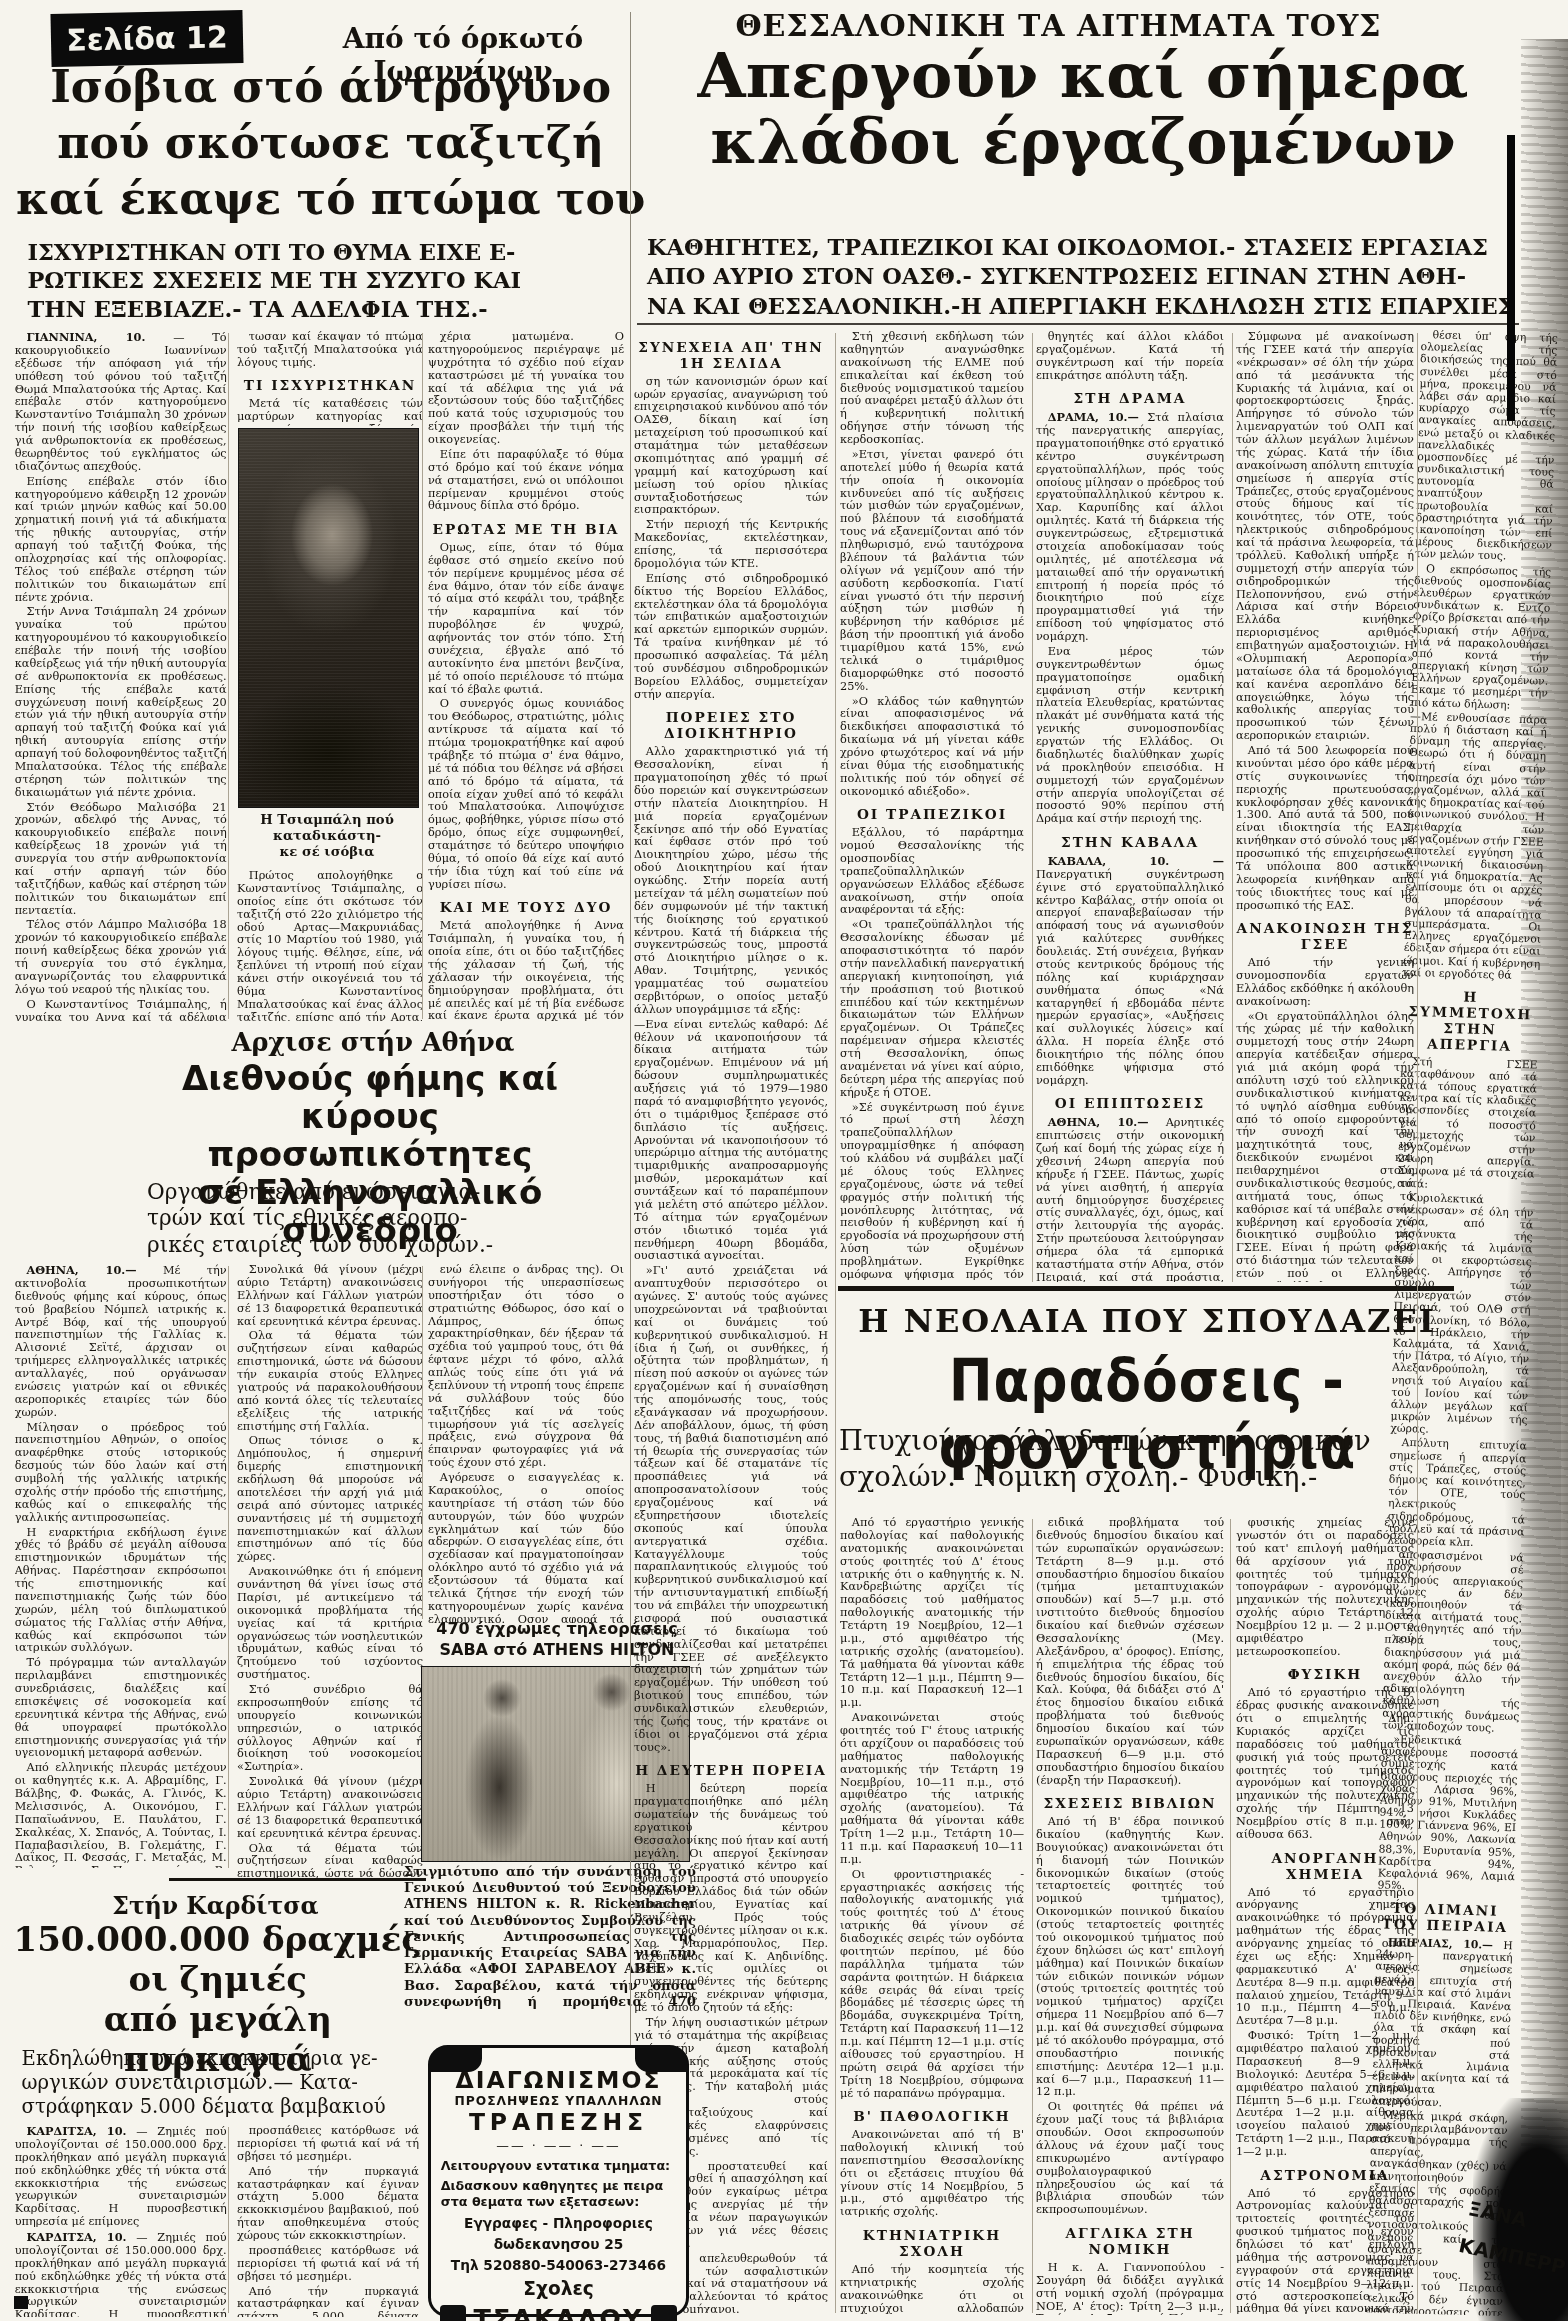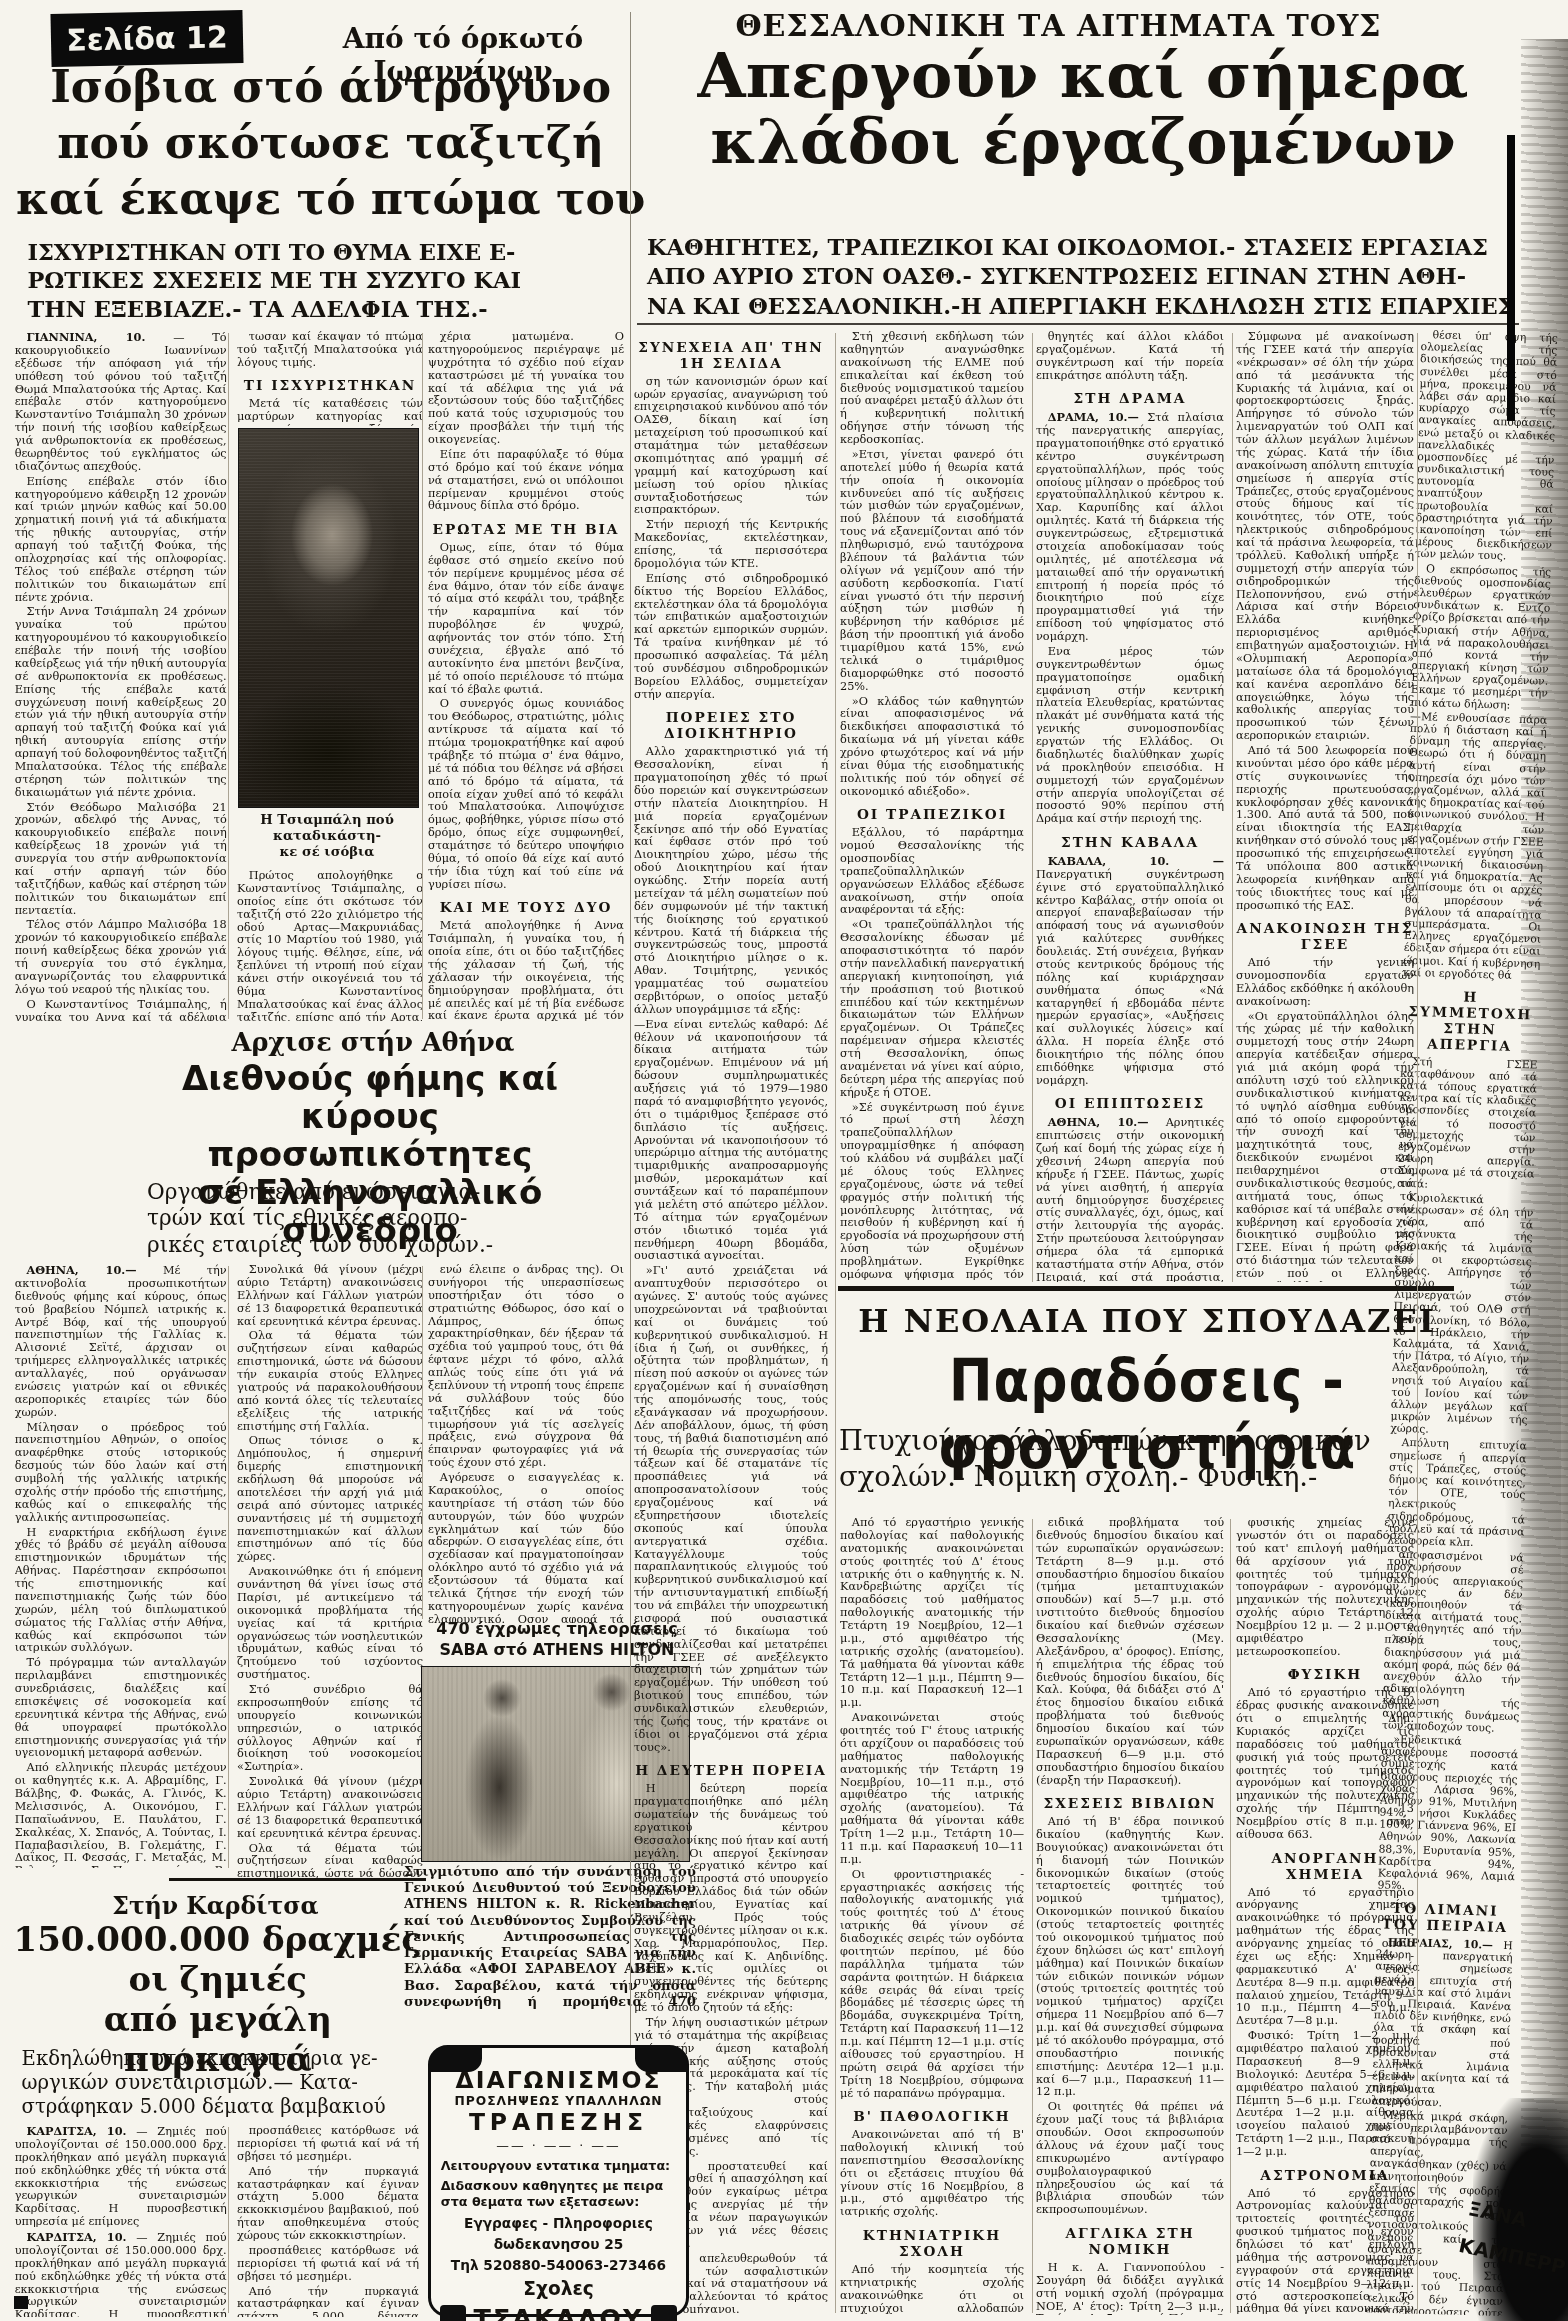--- a/index.html
+++ b/index.html
@@ -240,21 +240,21 @@
   <div class="hr" style="left:838px;top:1286px;width:616px;height:4.9px;"></div>
   <div class="abs kick" style="left:841px;top:1302px;width:612px;font-size:32px;letter-spacing:2px;">Η ΝΕΟΛΑΙΑ ΠΟΥ ΣΠΟΥΔΑΖΕΙ</div>
   <div class="abs hl" style="left:839px;top:1347px;width:616px;font-size:52px;font-family:'DejaVu Sans','Liberation Sans',sans-serif;letter-spacing:1px;transform:scaleY(1.12);transform-origin:top;">Παραδόσεις - φροντιστήρια</div>
   <div class="abs deck" style="left:839px;top:1423px;width:616px;font-size:27.4px;line-height:1.3;font-weight:normal;">Πτυχιούχοι άλλοδαπών κτηνιατρικών
 σχολών.- Νομική σχολή.- Φυσική.-</div>
   <div class="col" style="left:840px;top:1517px;width:184px;height:798px;">
       <p class="bp">Από τό εργαστήριο γενικής παθολογίας καί παθολογικής ανατομικής ανακοινώνεται στούς φοιτητές τού Δ' έτους ιατρικής ότι ο καθηγητής κ. Ν. Κανδρεβιώτης αρχίζει τίς παραδόσεις τού μαθήματος παθολογικής ανατομικής τήν Τετάρτη 19 Νοεμβρίου, 12—1 μ.μ., στό αμφιθέατρο τής ιατρικής σχολής (ανατομείου). Τά μαθήματα θά γίνονται κάθε Τετάρτη 12—1 μ.μ., Πέμπτη 9—10 π.μ. καί Παρασκευή 12—1 μ.μ.</p>
       <p class="bp">Ανακοινώνεται στούς φοιτητές τού Γ' έτους ιατρικής ότι αρχίζουν οι παραδόσεις τού μαθήματος παθολογικής ανατομικής τήν Τετάρτη 19 Νοεμβρίου, 10—11 π.μ., στό αμφιθέατρο τής ιατρικής σχολής (ανατομείου). Τά μαθήματα θά γίνονται κάθε Τρίτη 1—2 μ.μ., Τετάρτη 10—11 π.μ. καί Παρασκευή 10—11 π.μ.</p>
       <p class="bp">Οι φροντιστηριακές - εργαστηριακές ασκήσεις τής παθολογικής ανατομικής γιά τούς φοιτητές τού Δ' έτους ιατρικής θά γίνουν σέ διαδοχικές σειρές τών ογδόντα φοιτητών περίπου, μέ δύο παράλληλα τμήματα τών σαράντα φοιτητών. Η διάρκεια κάθε σειράς θά είναι τρείς βδομάδες μέ τέσσερις ώρες τή βδομάδα, συγκεκριμένα Τρίτη, Τετάρτη καί Παρασκευή 11—12 π.μ. καί Πέμπτη 12—1 μ.μ. στίς αίθουσες τού εργαστηρίου. Η πρώτη σειρά θά αρχίσει τήν Τρίτη 18 Νοεμβρίου, σύμφωνα μέ τό παραπάνω πρόγραμμα.</p>
       <div class="ch">Β' ΠΑΘΟΛΟΓΙΚΗ</div>
-      <p class="bp">Ανακοινώνεται από τή Β' παθολογική κλινική τού πανεπιστημίου Θεσσαλονίκης ότι οι εξετάσεις πτυχίου θά γίνουν στίς 16 Νοεμβρίου, 8 μ.μ., στό αμφιθέατρο τής ιατρικής σχολής.</p>
+      <p class="bp">Ανακοινώνεται από τή Β' παθολογική κλινική τού πανεπιστημίου Θεσσαλονίκης ότι οι εξετάσεις πτυχίου θά γίνουν στίς 14 Νοεμβρίου, 5 μ.μ., στό αμφιθέατρο τής ιατρικής σχολής.</p>
       <div class="ch">ΚΤΗΝΙΑΤΡΙΚΗ ΣΧΟΛΗ</div>
       <p class="bp">Από τήν κοσμητεία τής κτηνιατρικής σχολής ανακοινώθηκε ότι οι πτυχιούχοι αλλοδαπών κτηνιατρικών σχολών πού υπέβαλαν δικαιολογητικά γιά κατατακτήριες εξετάσεις πρέπει νά περάσουν από τή γραμματεία τής σχολής γιά νά πληροφορηθούν τό πρόγραμμα τών εξετάσεων πού θά αρχίσουν στίς 20 Νοεμβρίου.</p>
     </div>
   <div class="col" style="left:1036px;top:1517px;width:188px;height:798px;">
       <p class="bp">ειδικά προβλήματα τού διεθνούς δημοσίου δικαίου καί τών ευρωπαϊκών οργανώσεων: Τετάρτη 8—9 μ.μ. στό σπουδαστήριο δημοσίου δικαίου (τμήμα μεταπτυχιακών σπουδών) καί 5—7 μ.μ. στό ινστιτούτο διεθνούς δημοσίου δικαίου καί διεθνών σχέσεων Θεσσαλονίκης (Μεγ. Αλεξάνδρου, α' όροφος). Επίσης, ή επιμελήτρια τής έδρας τού διεθνούς δημοσίου δικαίου, δίς Καλ. Κούφα, θά διδάξει στό Δ' έτος δημοσίου δικαίου ειδικά προβλήματα τού διεθνούς δημοσίου δικαίου καί τών ευρωπαϊκών οργανώσεων, κάθε Παρασκευή 6—9 μ.μ. στό σπουδαστήριο δημοσίου δικαίου (έναρξη τήν Παρασκευή).</p>
       <div class="ch">ΣΧΕΣΕΙΣ ΒΙΒΛΙΩΝ</div>
       <p class="bp">Από τή Β' έδρα ποινικού δικαίου (καθηγητής Κων. Βουγιούκας) ανακοινώνεται ότι ή διανομή τών Ποινικών δικονομικών δικαίων (στούς τεταρτοετείς φοιτητές τού νομικού τμήματος), Οικονομικών ποινικού δικαίου (στούς τεταρτοετείς φοιτητές τού οικονομικού τμήματος πού έχουν δηλώσει ώς κατ' επιλογή μάθημα) καί Ποινικών δικαίων τών ειδικών ποινικών νόμων (στούς τριτοετείς φοιτητές τού νομικού τμήματος) αρχίζει σήμερα 11 Νοεμβρίου από 6—7 μ.μ. καί θά συνεχισθεί σύμφωνα μέ τό ακόλουθο πρόγραμμα, στό σπουδαστήριο ποινικής επιστήμης: Δευτέρα 12—1 μ.μ. καί 6—7 μ.μ., Παρασκευή 11—12 π.μ.</p>
       <p class="bp">Οι φοιτητές θά πρέπει νά έχουν μαζί τους τά βιβλιάρια σπουδών. Οσοι εκπροσωπούν άλλους νά έχουν μαζί τους επικυρωμένο αντίγραφο συμβολαιογραφικού πληρεξουσίου ώς καί τά βιβλιάρια σπουδών τών εκπροσωπουμένων.</p>
       <div class="ch">ΑΓΓΛΙΚΑ ΣΤΗ ΝΟΜΙΚΗ</div>
       <p class="bp">Η κ. Α. Γιαννοπούλου - Σουγάρη θά διδάξει αγγλικά στή νομική σχολή (πρόγραμμα ΝΟΕ, Α' έτος): Τρίτη 2—3 μ.μ., Τετάρτη 4—5 μ.μ. καί Πέμπτη 3—4 μ.μ. (ψηφία Α—Κ) αίθουσα 2, (ψηφία Λ—Ω) αίθουσα 1, Δευτέρα 4—5 μ.μ., Τρίτη 12—1 μ. Β' έτος ΟΕ 12 μ. — 1 μ.μ. καί 6—7 μ.μ. στό φροντιστήριο ξένων γλωσσών.</p>

